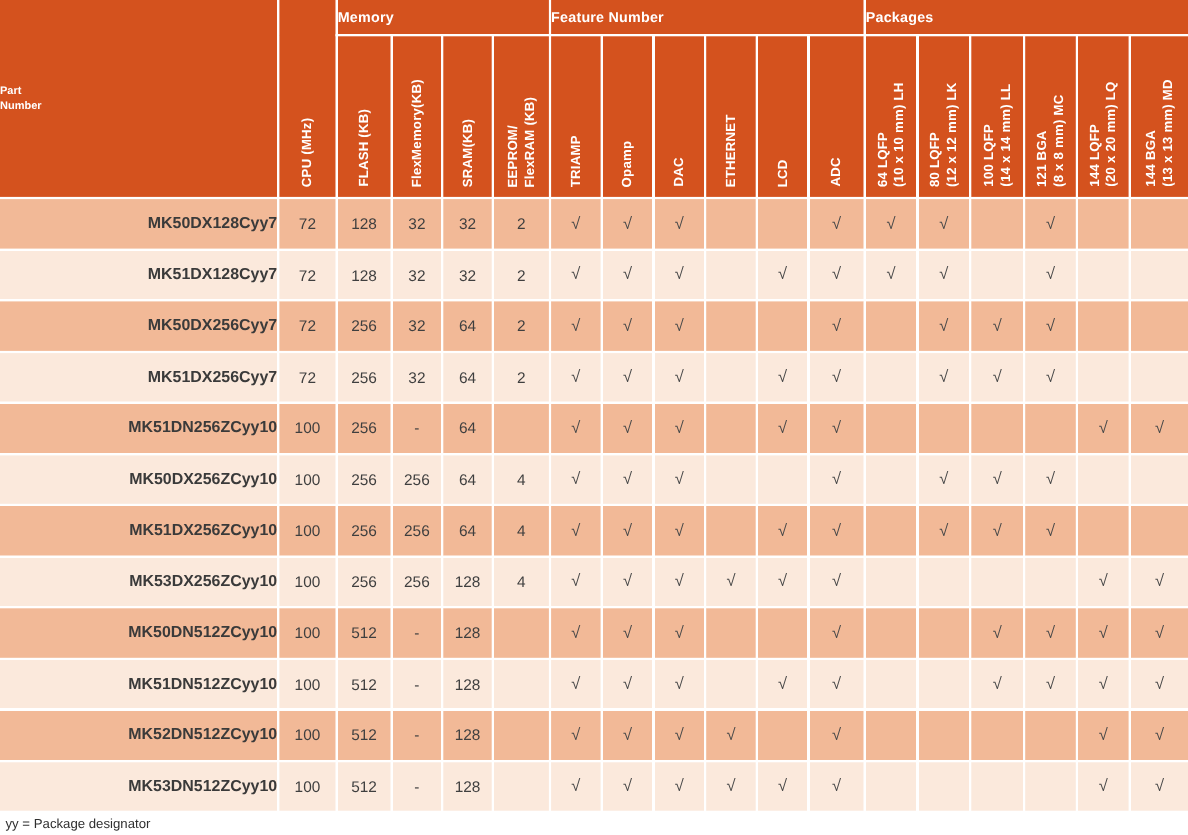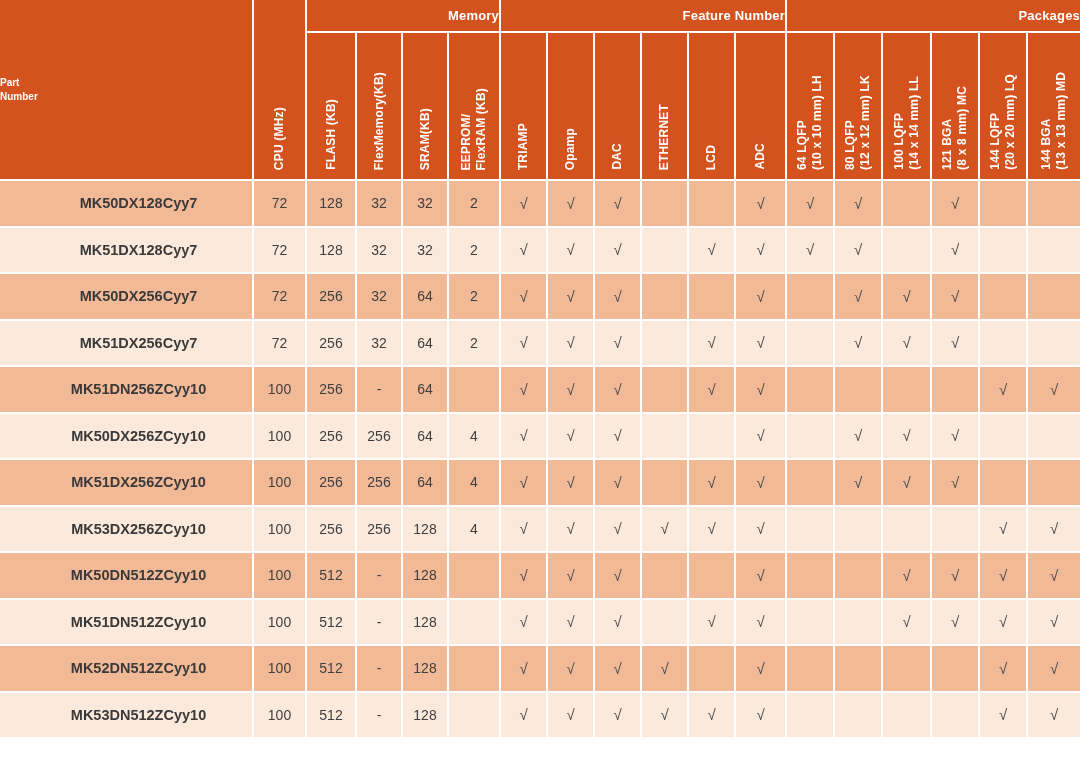--- a/index.html
+++ b/index.html
@@ -17,21 +17,21 @@
     padding: 0;
     overflow: hidden;
   }
   table.selector td:last-child { border-right: none; }
 
   
   thead td { background: #d4521e; color: #ffffff; }
   .group-label {
     font-size: 13px;
     font-weight: bold;
-    text-align: right;
+    text-align: left;
     padding: 0 0 0 9px;
     height: 31px;
     vertical-align: middle;
     letter-spacing: 0.2px;
   }
   .part-head {
     vertical-align: middle;
     padding-left: 14px;
     font-size: 10px;
     font-weight: bold;
@@ -57,21 +57,21 @@
   tbody td {
     height: 44.5px;
     text-align: center;
     vertical-align: middle;
     font-size: 14px;
     color: #3f3f3f;
   }
   tbody tr.dark td  { background: #f2b997; }
   tbody tr.light td { background: #fbe9dc; }
   tbody td.part {
-    text-align: center;
+    text-align: right;
     padding-left: 25px;
     font-weight: bold;
     font-size: 14.5px;
     color: #3a3a3a;
   }
   tbody td.check-cell { font-size: 15px; color: #4a4a4a; }
 
   .footnote {
     height: 20px;
     line-height: 20px;
@@ -411,13 +411,14 @@
           <td class="check-cell">√</td>
           <td class="check-cell"></td>
           <td class="check-cell"></td>
           <td class="check-cell"></td>
           <td class="check-cell"></td>
           <td class="check-cell">√</td>
           <td class="check-cell">√</td>
         </tr>
       </tbody>
   </table>
+  <div class="footnote">yy = Package designator</div>
 </div>
 
 </body></html>

